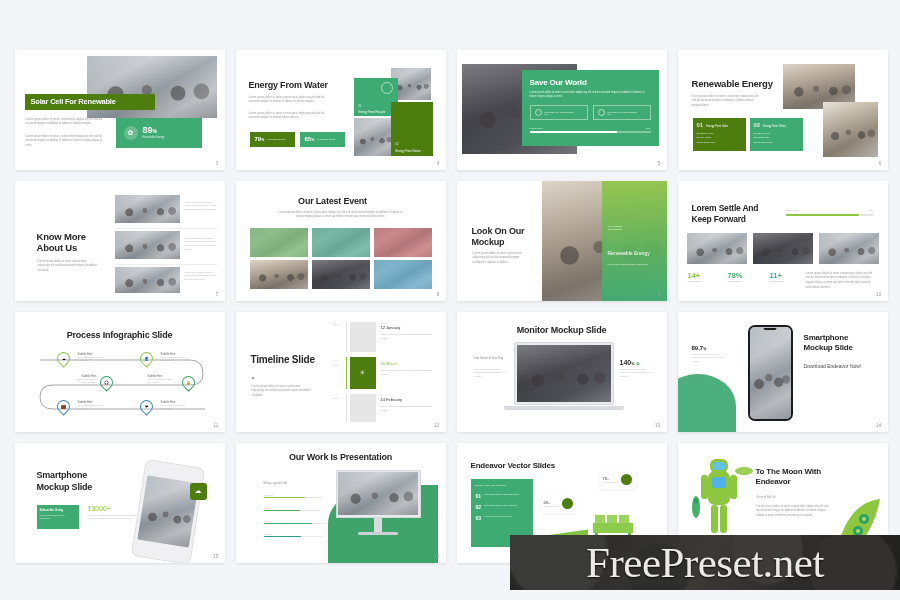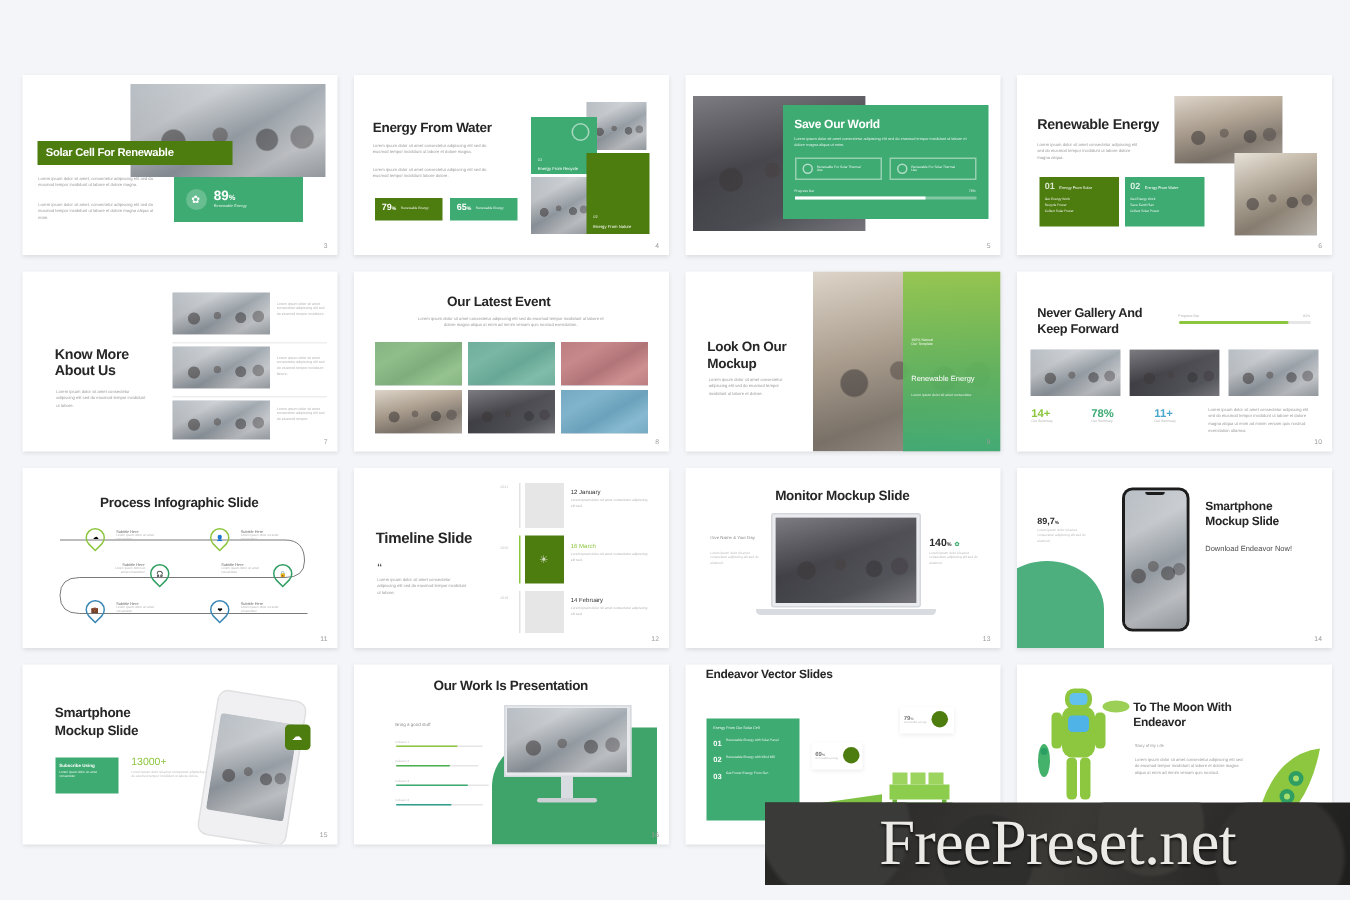--- a/index.html
+++ b/index.html
@@ -217,21 +217,21 @@
 Our Template</div>
       <div style="color:#fff;font-size:5px;margin-top:18px;line-height:1.3;width:45px;">Renewable Energy</div>
       <div style="color:rgba(255,255,255,.85);font-size:2.3px;margin-top:6px;width:45px;line-height:1.6;">Lorem ipsum dolor sit amet consectetur</div>
     </div>
     <div class="ttl" style="position:absolute;left:15px;top:45px;font-size:9px;width:62px;line-height:1.25;">Look On Our Mockup</div>
     <div class="body-txt" style="position:absolute;left:16px;top:70px;width:58px;">Lorem ipsum dolor sit amet consectetur adipiscing elit sed do eiusmod tempor incididunt ut labore et dolore.</div>
     <span class="pg">9</span>
   </div>
 
   <div class="slide">
-    <div class="ttl" style="position:absolute;left:14px;top:22px;font-size:8.5px;width:85px;line-height:1.35;">Never Gallery And Keep Forward</div>
+    <div class="ttl" style="position:absolute;left:14px;top:22px;font-size:8.5px;width:85px;line-height:1.35;">Lorem Settle And Keep Forward</div>
     <div style="position:absolute;left:108px;top:28px;width:88px;">
       <div style="display:flex;justify-content:space-between;">
         <span class="lbl">Progress Bar</span>
         <span class="lbl">82%</span>
       </div>
       <div class="barline" style="margin-top:2px;">
         <div class="barfill" style="width:84%;background:#8cc63f;"></div>
       </div>
     </div>
     <div class="photo" style="left:9px;top:52px;width:60px;height:31px;"></div>
@@ -417,21 +417,21 @@
     <div style="position:absolute;left:92px;top:42px;width:110px;height:78px;background:#3fa469;border-radius:50% 0 0 0;"></div>
     <div style="position:absolute;left:100px;top:27px;width:85px;height:48px;background:#e7e9ec;border:1.4px solid #d6d9dd;padding:1.5px;">
       <div class="photo" style="position:relative;inset:auto;width:100%;height:100%;"></div>
     </div>
     <div style="position:absolute;left:138px;top:75px;width:8px;height:14px;background:#d8dbe0;"></div>
     <div style="position:absolute;left:122px;top:89px;width:40px;height:3px;background:#ccd0d5;border-radius:2px;"></div>
     <span class="pg">16</span>
   </div>
 
   <div class="slide">
-    <div class="ttl" style="position:absolute;left:14px;top:2px;font-size:8px;">Endeavor Vector Slides</div>
+    <div class="ttl" style="position:absolute;left:14px;top:18px;font-size:8px;">Endeavor Vector Slides</div>
     <div class="green" style="position:absolute;left:14px;top:36px;width:62px;height:68px;padding:5px;">
       <div style="color:rgba(255,255,255,.9);font-size:2.5px;">Energy From Our Solar Cell</div>
       <div style="display:flex;gap:3px;align-items:flex-start;margin-top:6px;">
         <span style="color:#fff;font-size:5px;font-weight:bold;">01</span>
         <span style="color:rgba(255,255,255,.88);font-size:2.2px;line-height:1.5;width:36px;">Renewable Energy with Solar Panel</span>
       </div>
       <div style="display:flex;gap:3px;align-items:flex-start;margin-top:5px;">
         <span style="color:#fff;font-size:5px;font-weight:bold;">02</span>
         <span style="color:rgba(255,255,255,.88);font-size:2.2px;line-height:1.5;width:36px;">Renewable Energy with Wind Mill</span>
       </div>

